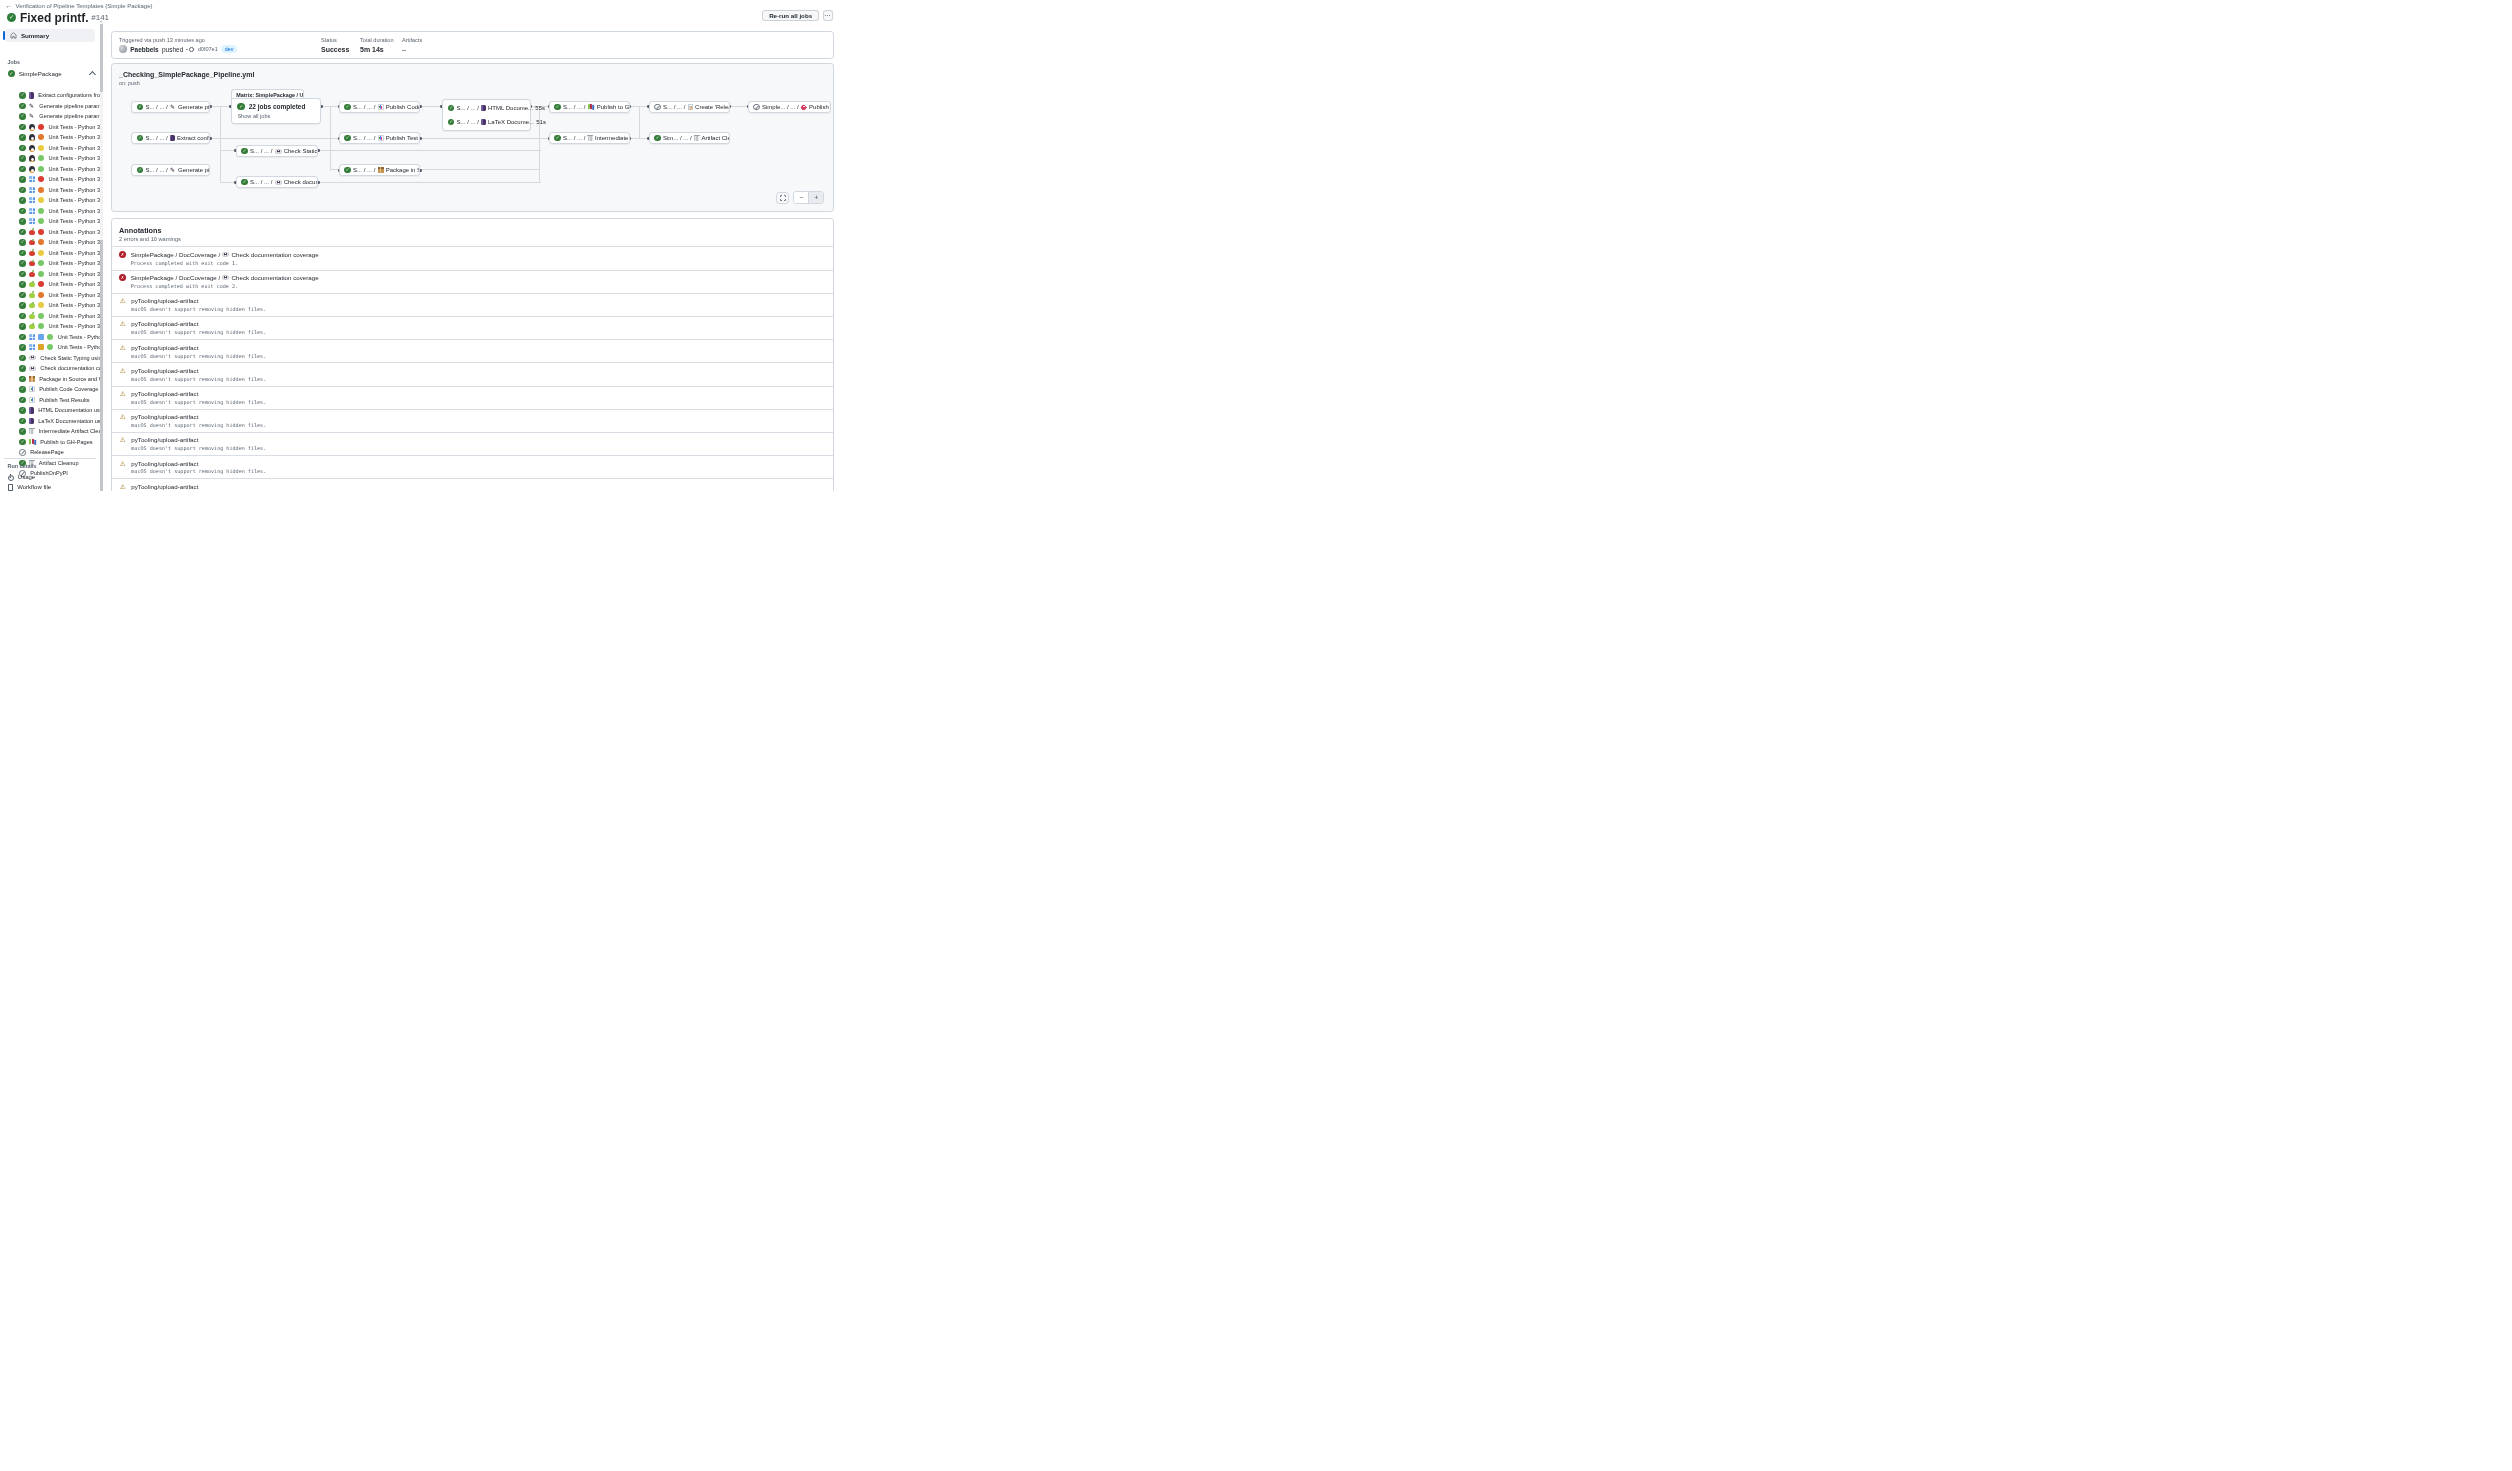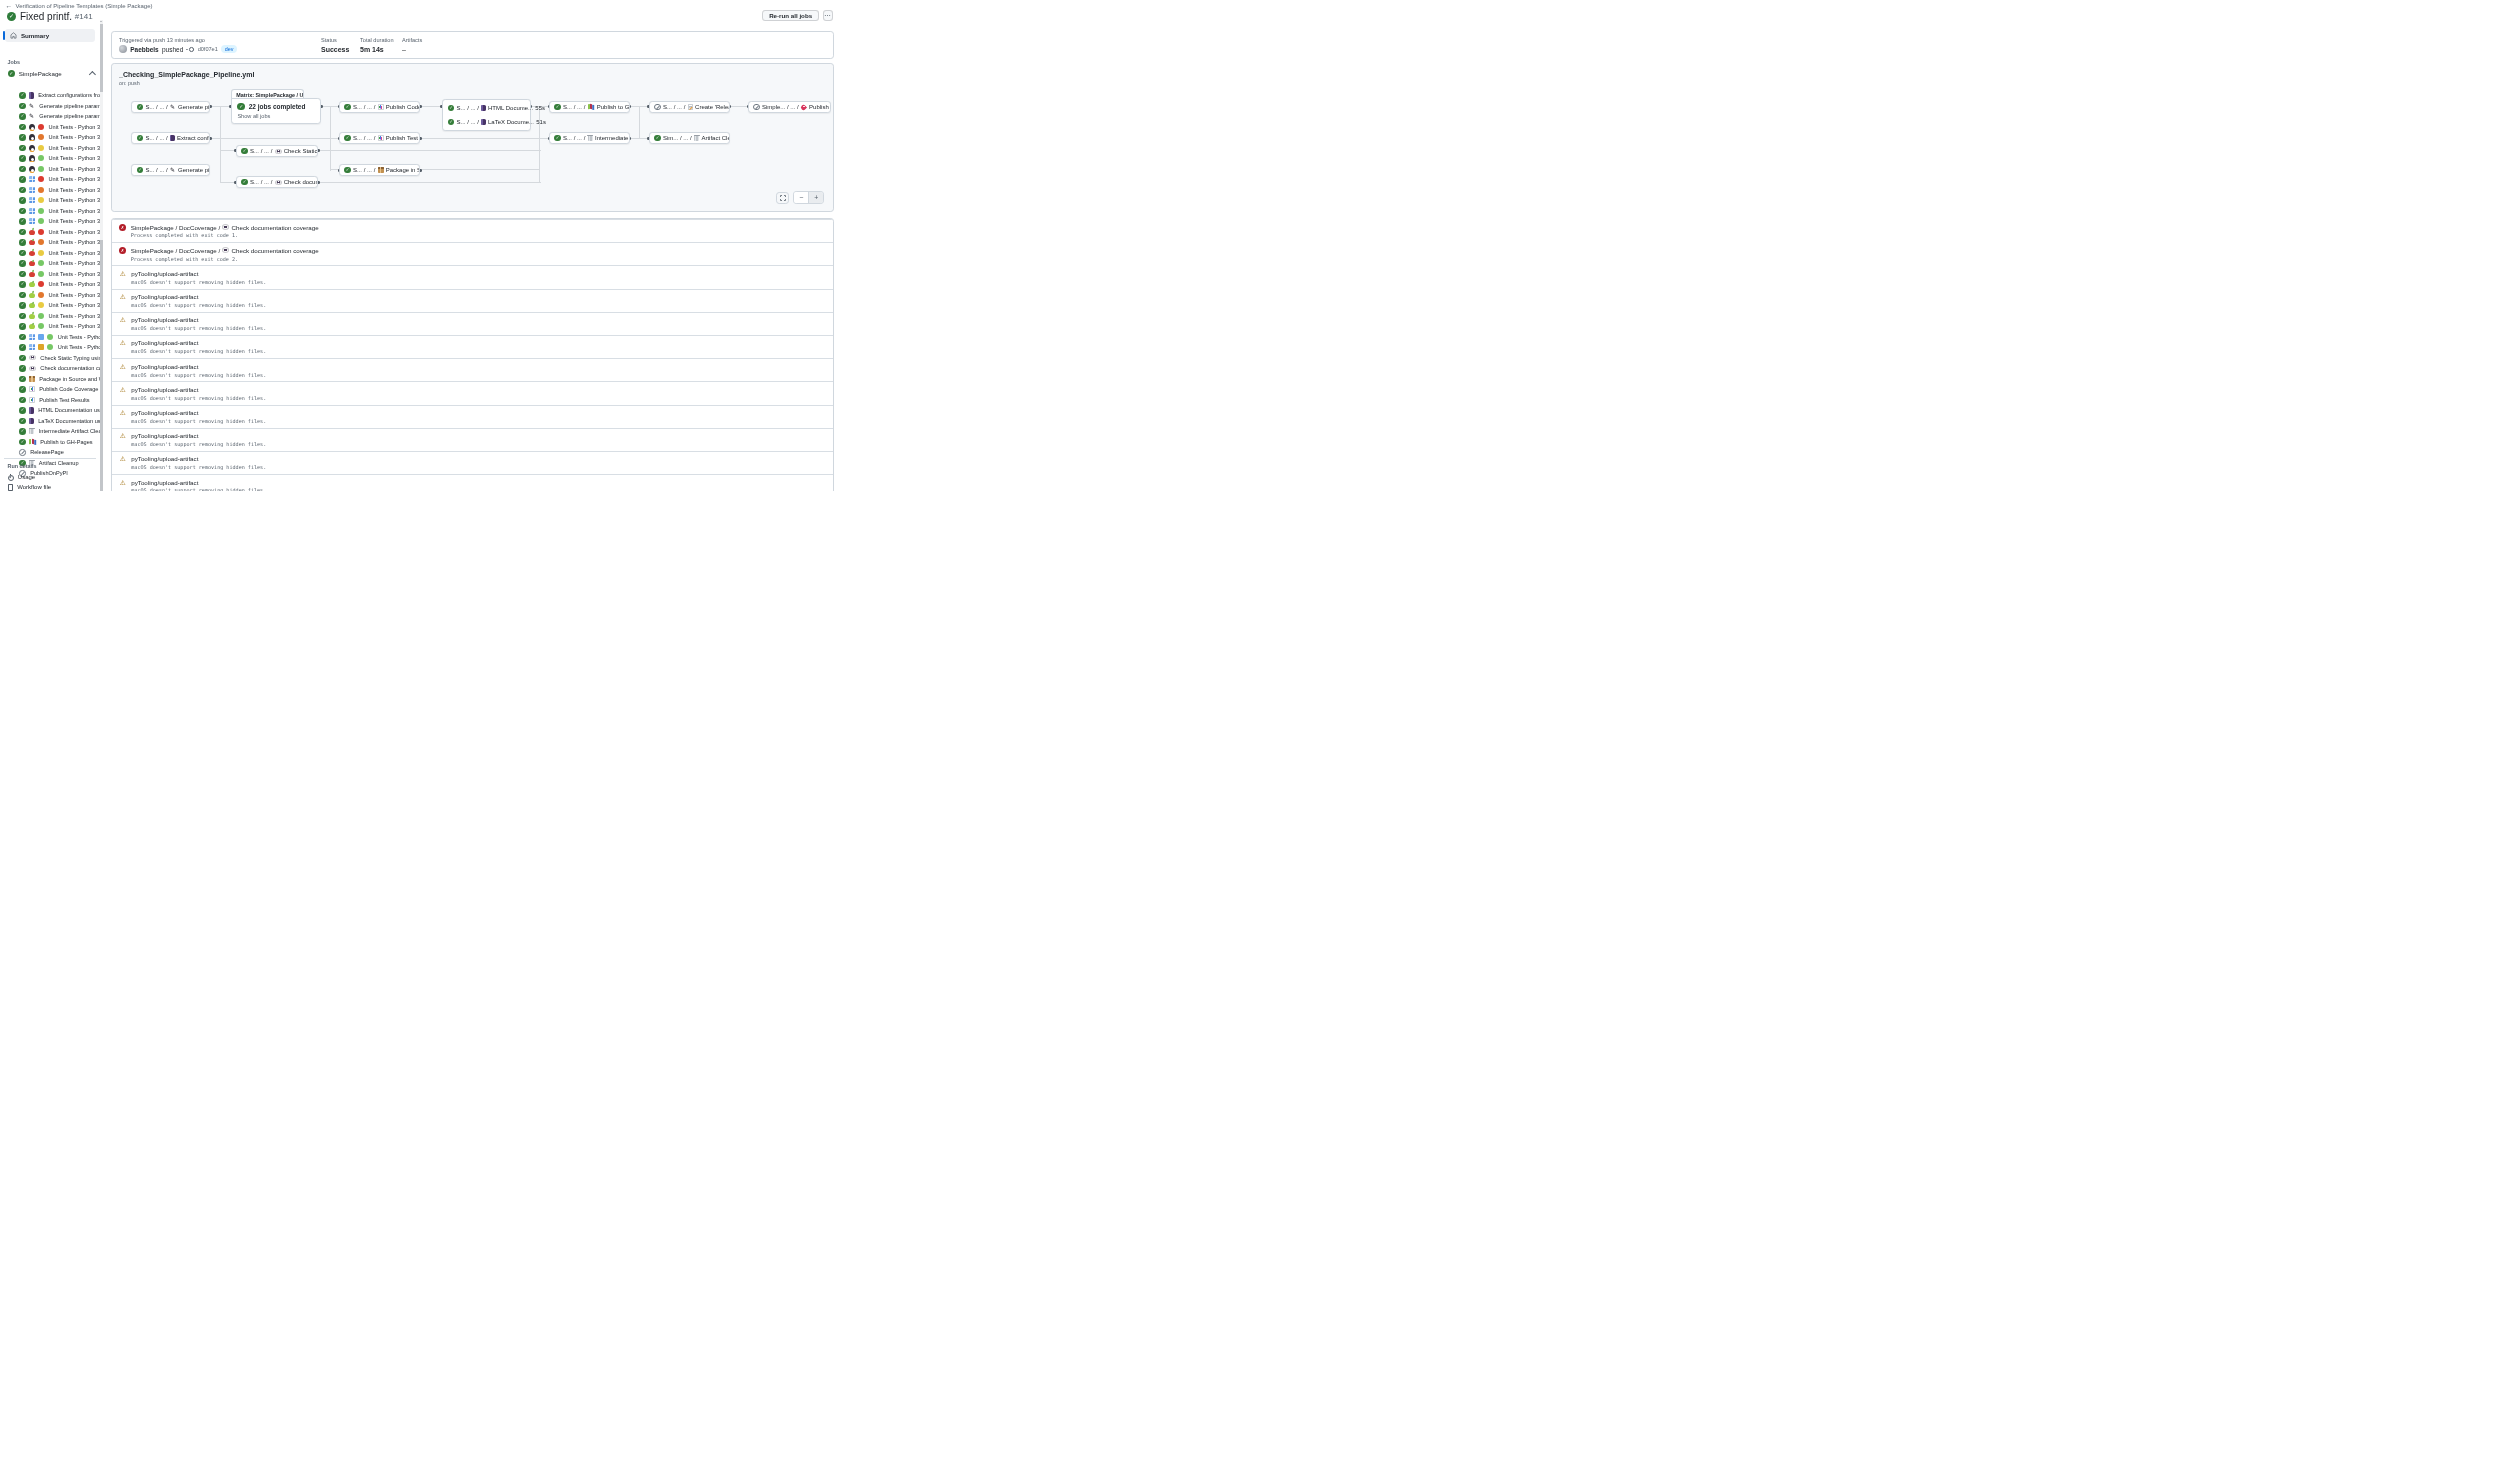--- a/index.html
+++ b/index.html
@@ -70,21 +70,21 @@
   .ic-commit::before{content:"";position:absolute;left:2.4px;top:0.5px;width:2.7px;height:2.7px;border:0.8px solid #59636e;border-radius:50%}
   .chev-up{width:3.8px;height:3.8px;border-left:0.9px solid #59636e;border-top:0.9px solid #59636e;transform:rotate(45deg);display:inline-block;margin-top:1.6px}
   .back-arrow{color:#59636e;font-size:7px;line-height:7px}
   .avatar{width:8px;height:8px;border-radius:50%;background:radial-gradient(circle at 35% 35%,#d3d6da,#878d96);flex-shrink:0}
 
   
   .app-header{position:absolute;left:0;top:0;width:100%;height:26px;background:#fff}
   .breadcrumb{position:absolute;left:5.4px;top:2.2px;display:flex;align-items:center;gap:3.2px;
     font-size:6px;color:#59636e}
   .run-title{position:absolute;left:7px;top:10.8px;display:flex;align-items:center;gap:3.8px}
-  .run-title .t{font-size:10px;font-weight:400;color:#1f2328}
+  .run-title .t{font-size:12px;font-weight:700;color:#1f2328}
   .run-title .n{font-size:8px;color:#59636e;margin-left:-1.1px}
   .hdr-actions{position:absolute;right:5.4px;top:9.7px;display:flex;align-items:center;gap:3.8px}
   .btn{background:#f6f8fa;border:0.5px solid rgba(31,35,40,.18);border-radius:3.2px;color:#24292f;
     font-size:6.2px;font-weight:600;padding:1.3px 6px;line-height:7px;cursor:pointer;font-family:inherit}
   .btn.kebab{width:9.7px;height:10.2px;padding:0;display:flex;align-items:center;justify-content:center}
   .kebab-dots{width:1.3px;height:1.3px;border-radius:50%;background:#57606a;box-shadow:-2.2px 0 0 #57606a,2.2px 0 0 #57606a}
 
   
   .sidebar{position:absolute;left:0;top:26px;width:100px;bottom:0;background:#fff;overflow:hidden}
   .sb-active{position:absolute;left:4.8px;top:3.2px;width:90px;height:12.4px;background:#eff1f4;border-radius:3.2px;
@@ -620,20 +620,24 @@
         </svg>
       </div>
       <div class="zc-seg">
         <div class="cell">−</div>
         <div class="cell plus">+</div>
       </div>
     </div>
   </div>
 
   <div class="card ann-card">
+    <div class="ann-head">
+      <div class="ann-title">Annotations</div>
+      <div class="ann-sub">2 errors and 10 warnings</div>
+    </div>
     <div>
         <div class="ann-row">
           <span class="ic ic-error">✗</span>
           <div>
             <div class="tline">
               <span>SimplePackage / DocCoverage /</span>
               <span class="ic ic-eyes"></span>
               <span>Check documentation coverage</span>
             </div>
             <div class="msg">Process completed with exit code 1.</div>

